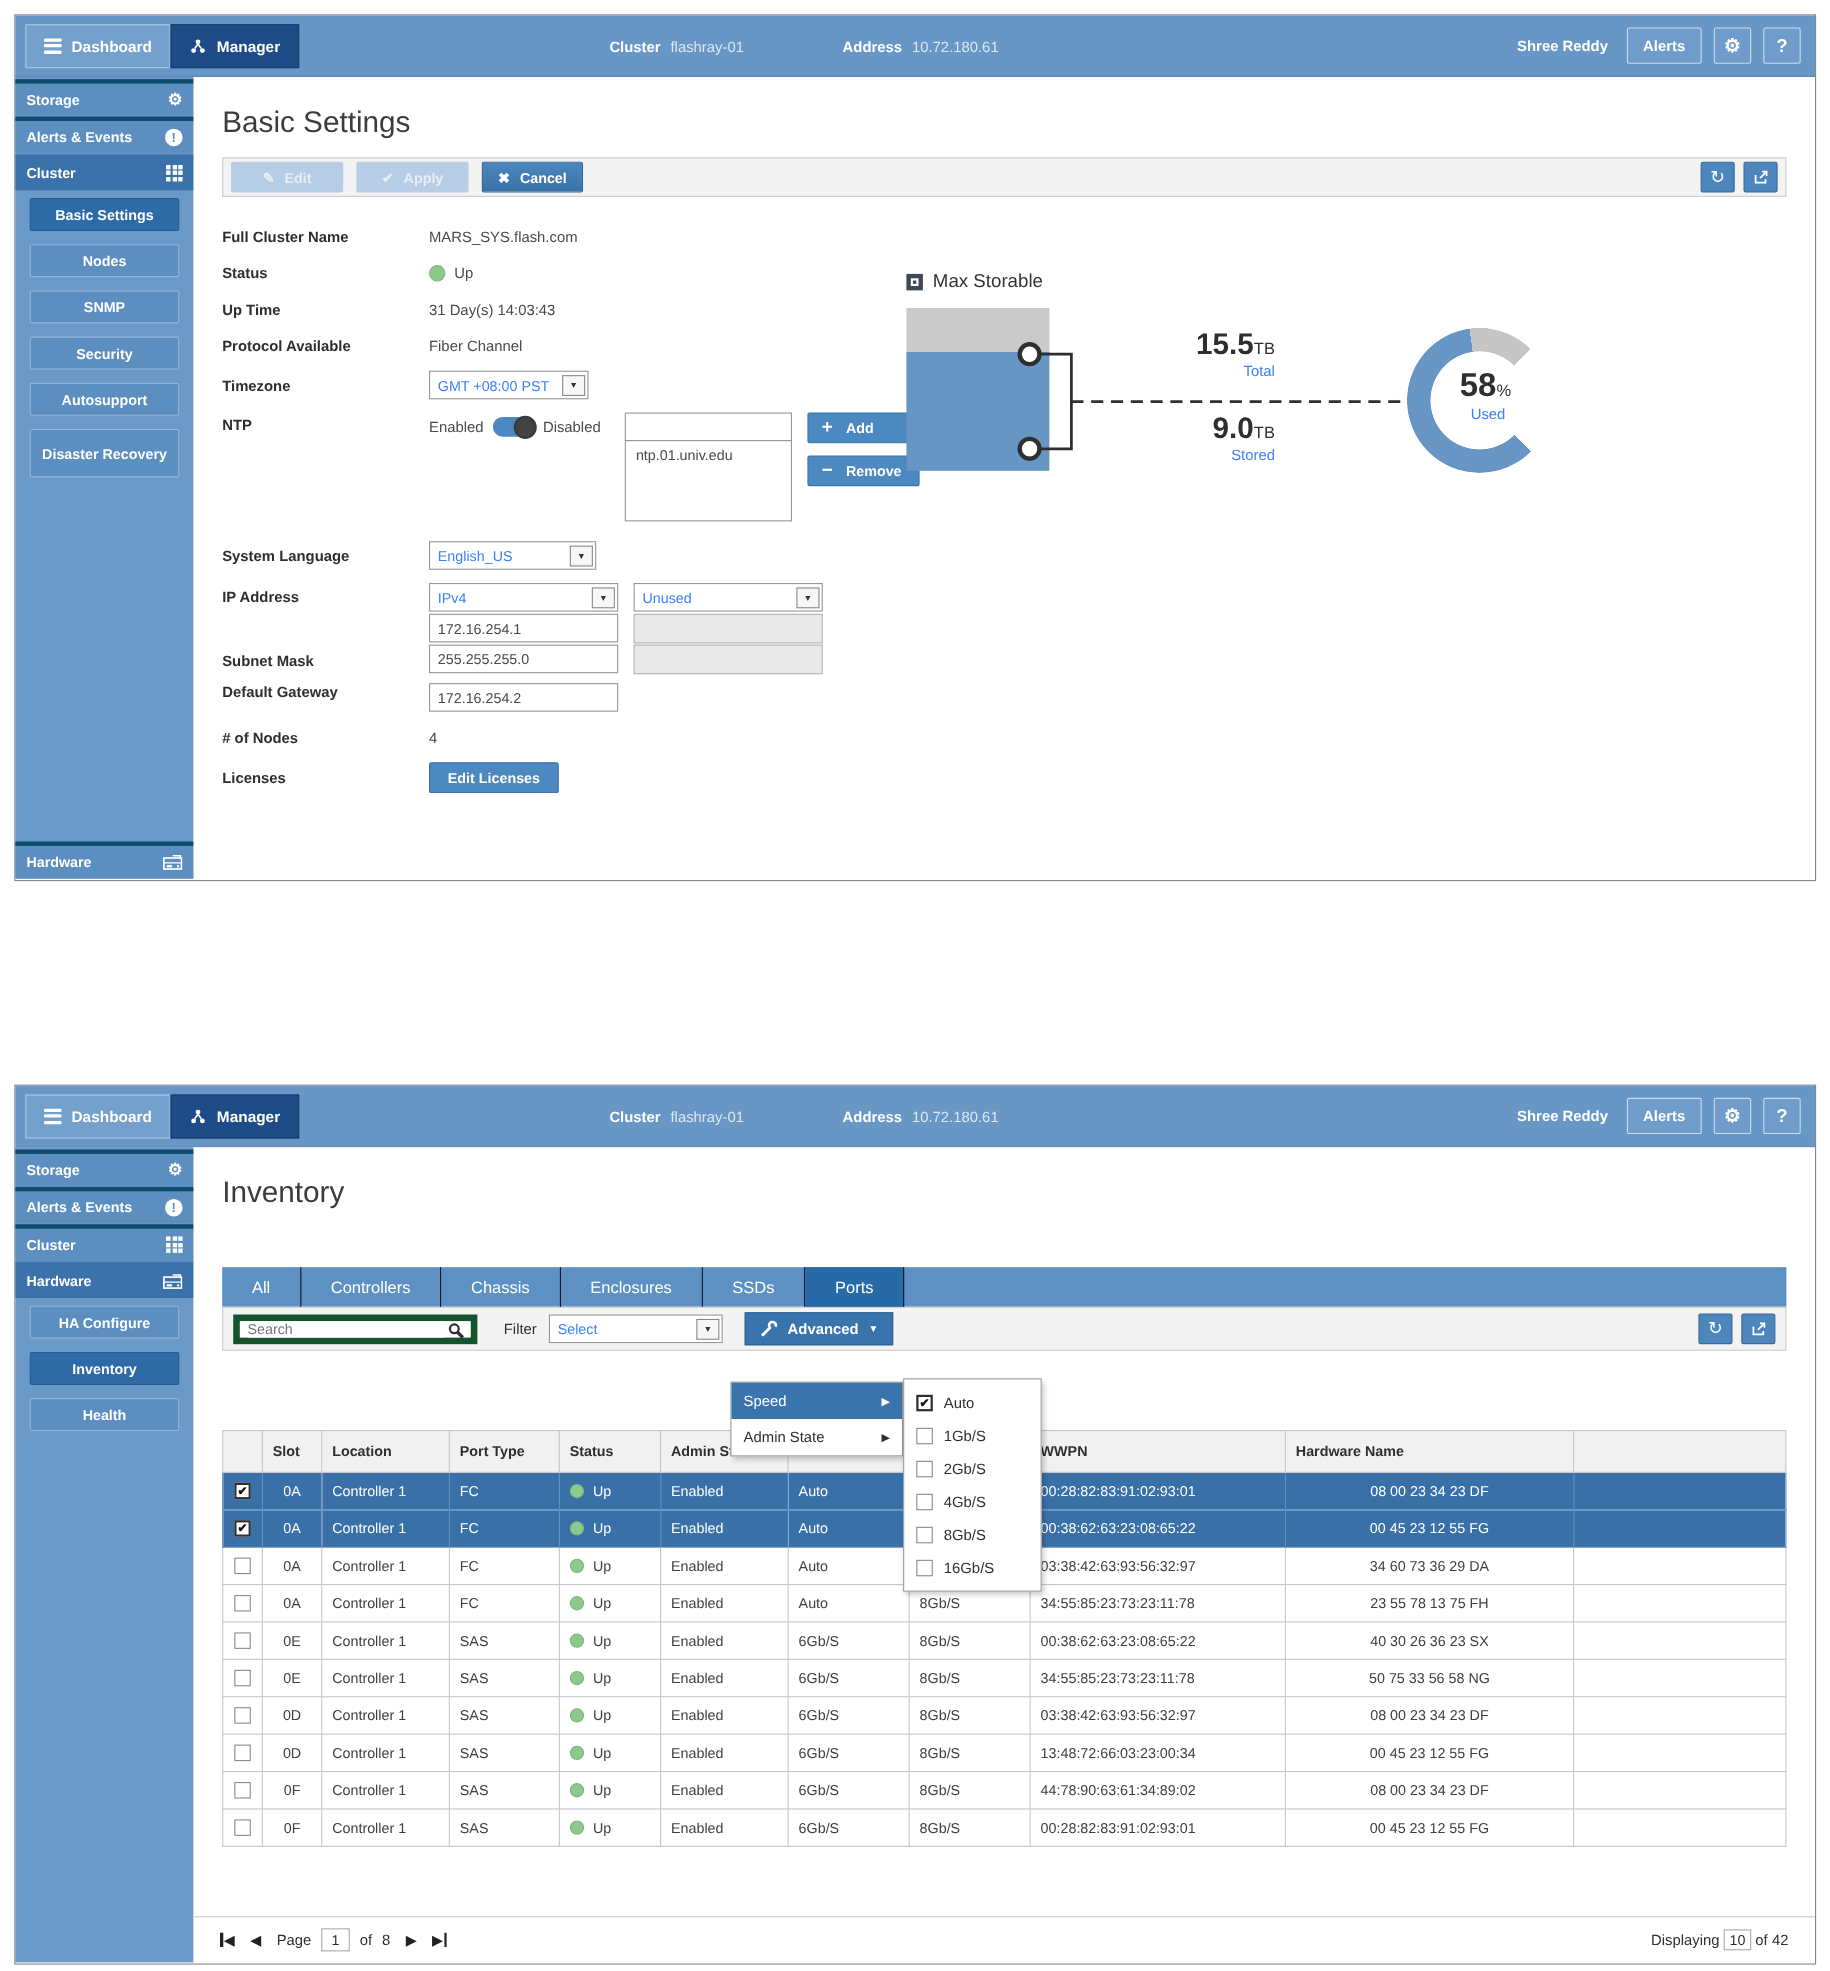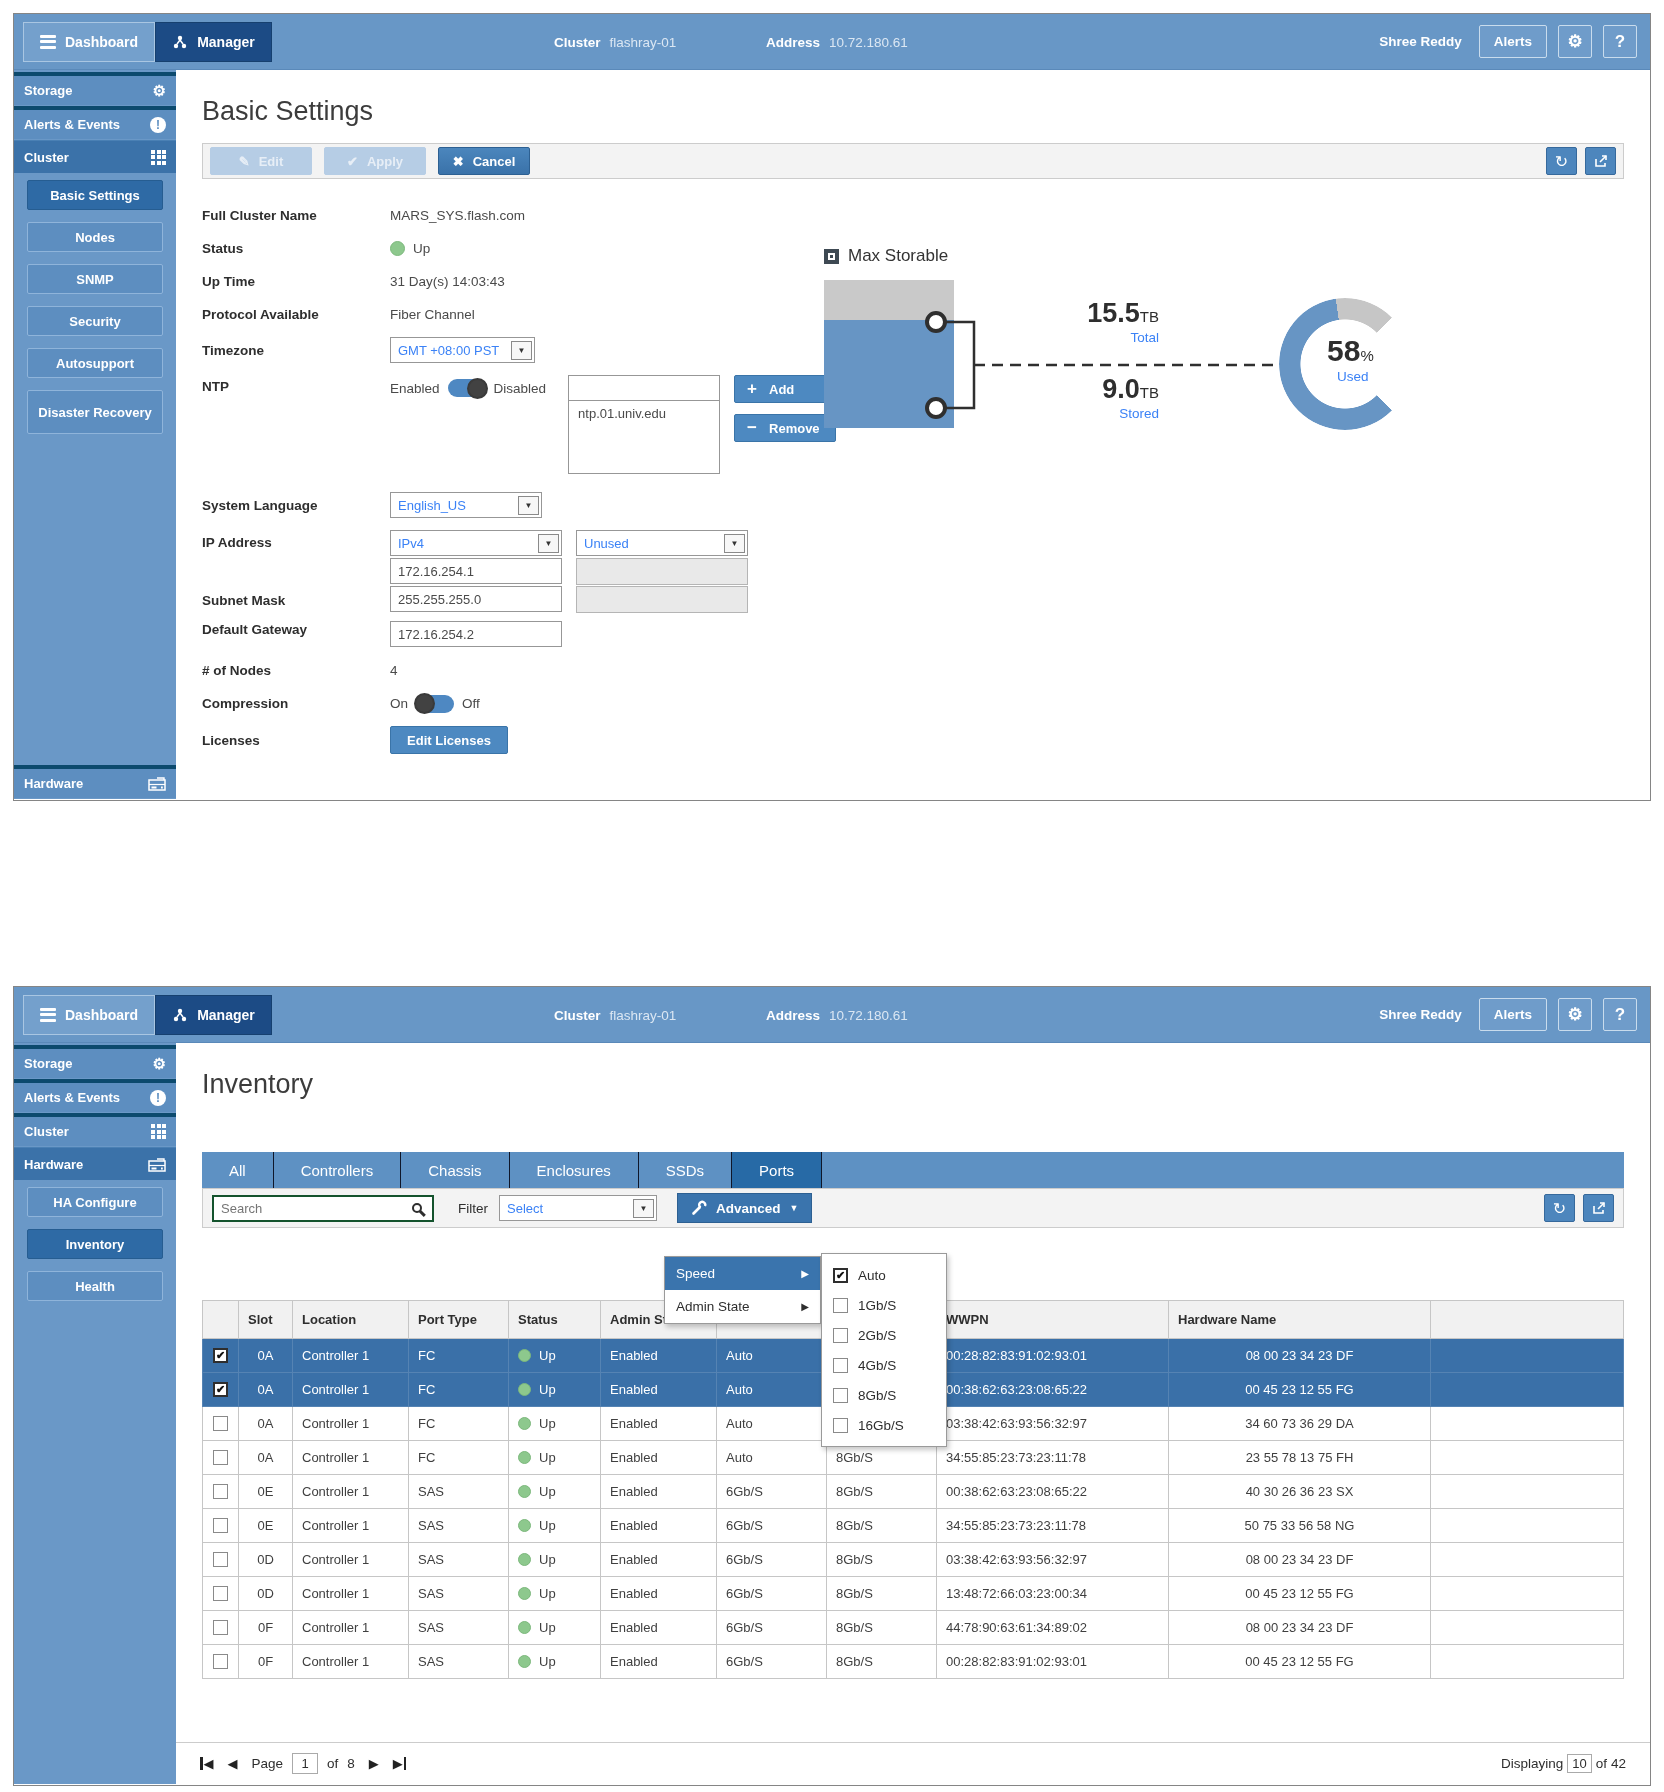--- a/index.html
+++ b/index.html
@@ -96,21 +96,21 @@
     -webkit-mask:radial-gradient(circle closest-side, transparent 67%, #000 68%);
     mask:radial-gradient(circle closest-side, transparent 67%, #000 68%)}
   .st-pct{position:absolute;left:503px;top:88px;width:90px;text-align:left;color:#2e2e2e}
   .pctv{font-size:30px;font-weight:bold}.pctu{font-size:15px}
 
   
   .tabs{display:flex;height:36px;background:#5e91c3;margin:52px 10px 0 10px}
   .tab{padding:0 27px;display:flex;align-items:center;color:#fff;font-size:15px;border-right:1px solid #0f172a;cursor:default}
   .tab.active{background:#276aa6}
   .inv-toolbar{height:40px;background:#f3f3f3;border:1px solid #ccc;margin:0 10px;display:flex;align-items:center;padding:0 9px}
-  .search{width:222px;height:27px;border:2px solid #14532d;background:#fff;display:flex;align-items:center;padding:0 7px;gap:4px}
+  .search{width:222px;height:27px;border:6px solid #14532d;background:#fff;display:flex;align-items:center;padding:0 7px;gap:4px}
   .search input{border:none;outline:none;flex:1;font-size:13px;color:#4a4a4a;font-family:inherit}
   .mag{width:10px;height:10px;border:2px solid #2e2e2e;border-radius:50%;position:relative;flex:none;margin-right:3px}
   .mag::after{content:"";position:absolute;width:7px;height:2.5px;background:#2e2e2e;transform:rotate(45deg);right:-6px;bottom:-3px}
   .filter-label{margin:0 11px 0 24px;font-size:13.5px;color:#2e2e2e}
   .adv-btn{margin-left:20px;height:30px;background:#3a74ad;border:1px solid #2d6092;color:#fff;font-weight:bold;font-size:13.5px;
     display:flex;align-items:center;gap:9px;padding:0 13px;cursor:default}
   .adv-caret{font-size:9px}
   .adv-menu{position:absolute;left:488px;top:213px;width:157px;background:#fff;border:1px solid #9a9a9a;z-index:6;box-shadow:2px 3px 5px rgba(0,0,0,.22)}
   .adv-item{height:33px;display:flex;align-items:center;justify-content:space-between;padding:0 11px;font-size:13.5px;color:#2e2e2e;cursor:default}
   .adv-item.active{background:#3a74ad;color:#fff}
@@ -346,30 +346,20 @@
 
           <div class="flabel">Default Gateway</div>
           <input class="tinput" style="margin-top: 4px;" value="172.16.254.2">
           <div></div>
             <div></div>
         </div>
 
         <div class="frow" style="margin-top:14px">
           <div class="flabel"># of Nodes</div>
           <div class="fvalue">4</div>
-        </div>
-        <div class="frow">
-          <div class="flabel">Compression</div>
-          <div class="fvalue">
-            <span>On</span>
-            <span class="toggle">
-                <span class="knob left"></span>
-              </span>
-            <span>Off</span>
-          </div>
         </div>
         <div class="frow">
           <div class="flabel">Licenses</div>
           <div class="lic-btn">Edit Licenses</div>
         </div>
       </div>
 
       <div class="storable">
         <div class="st-head">
           <span class="st-ico">

